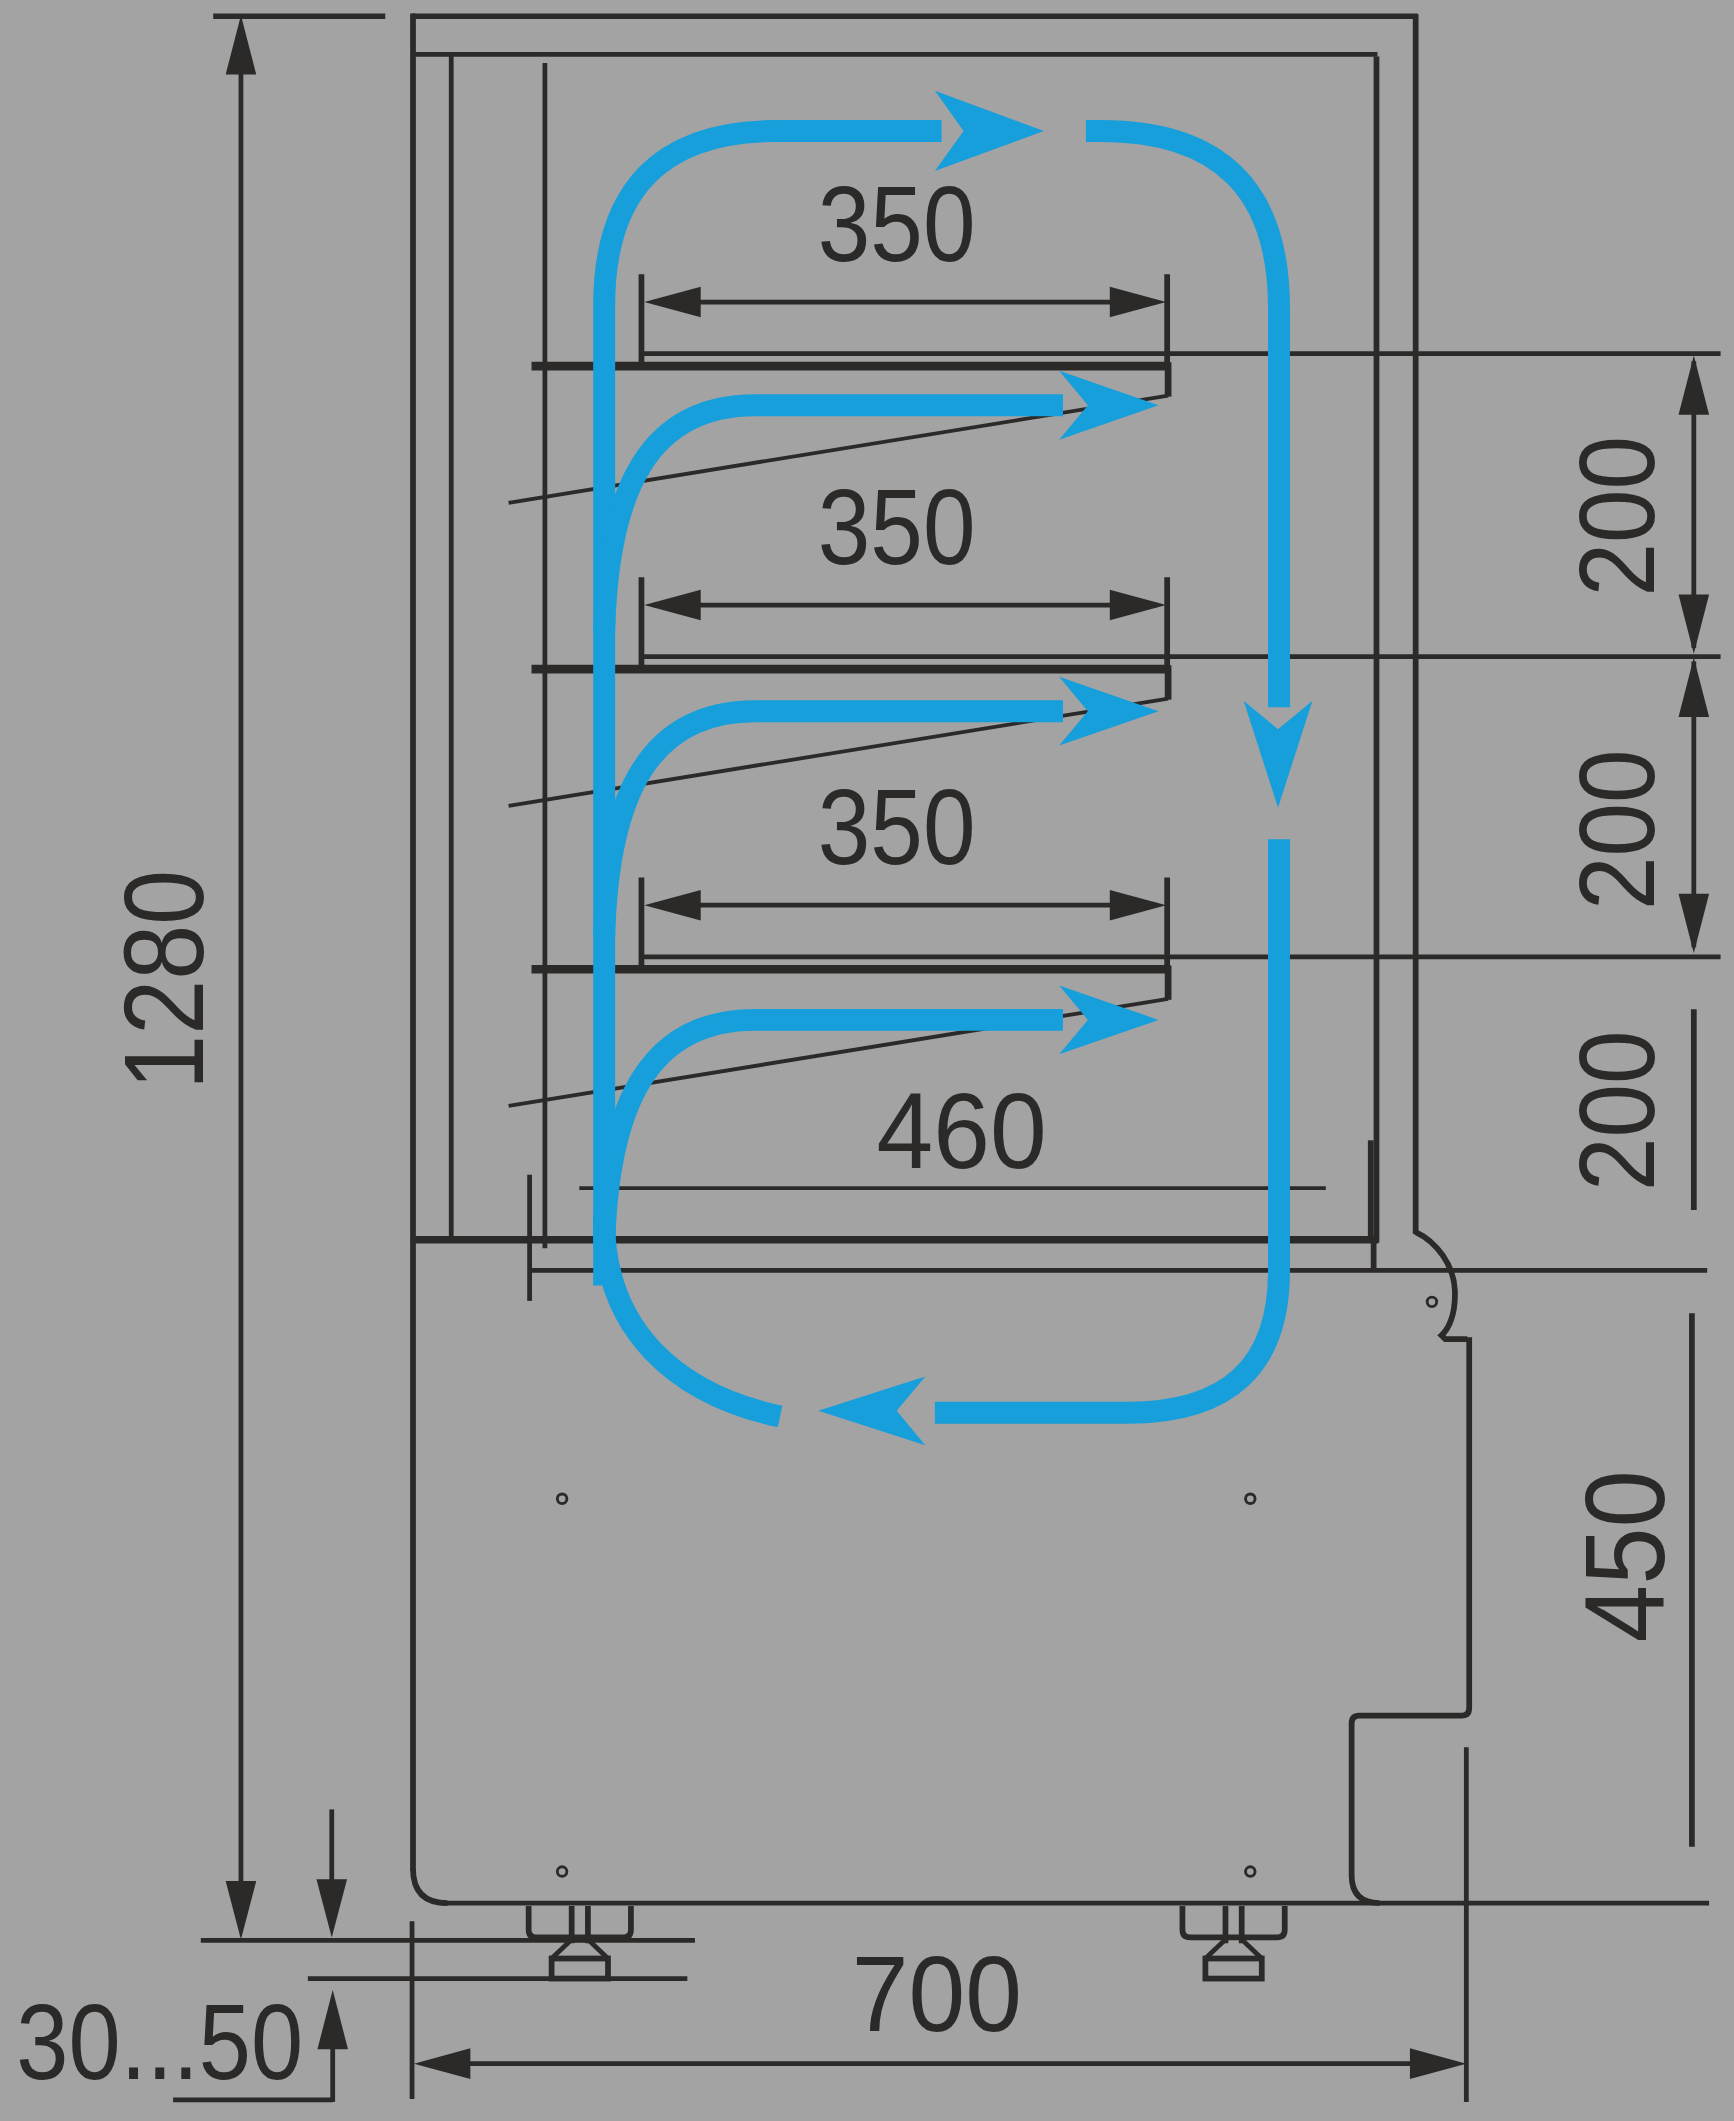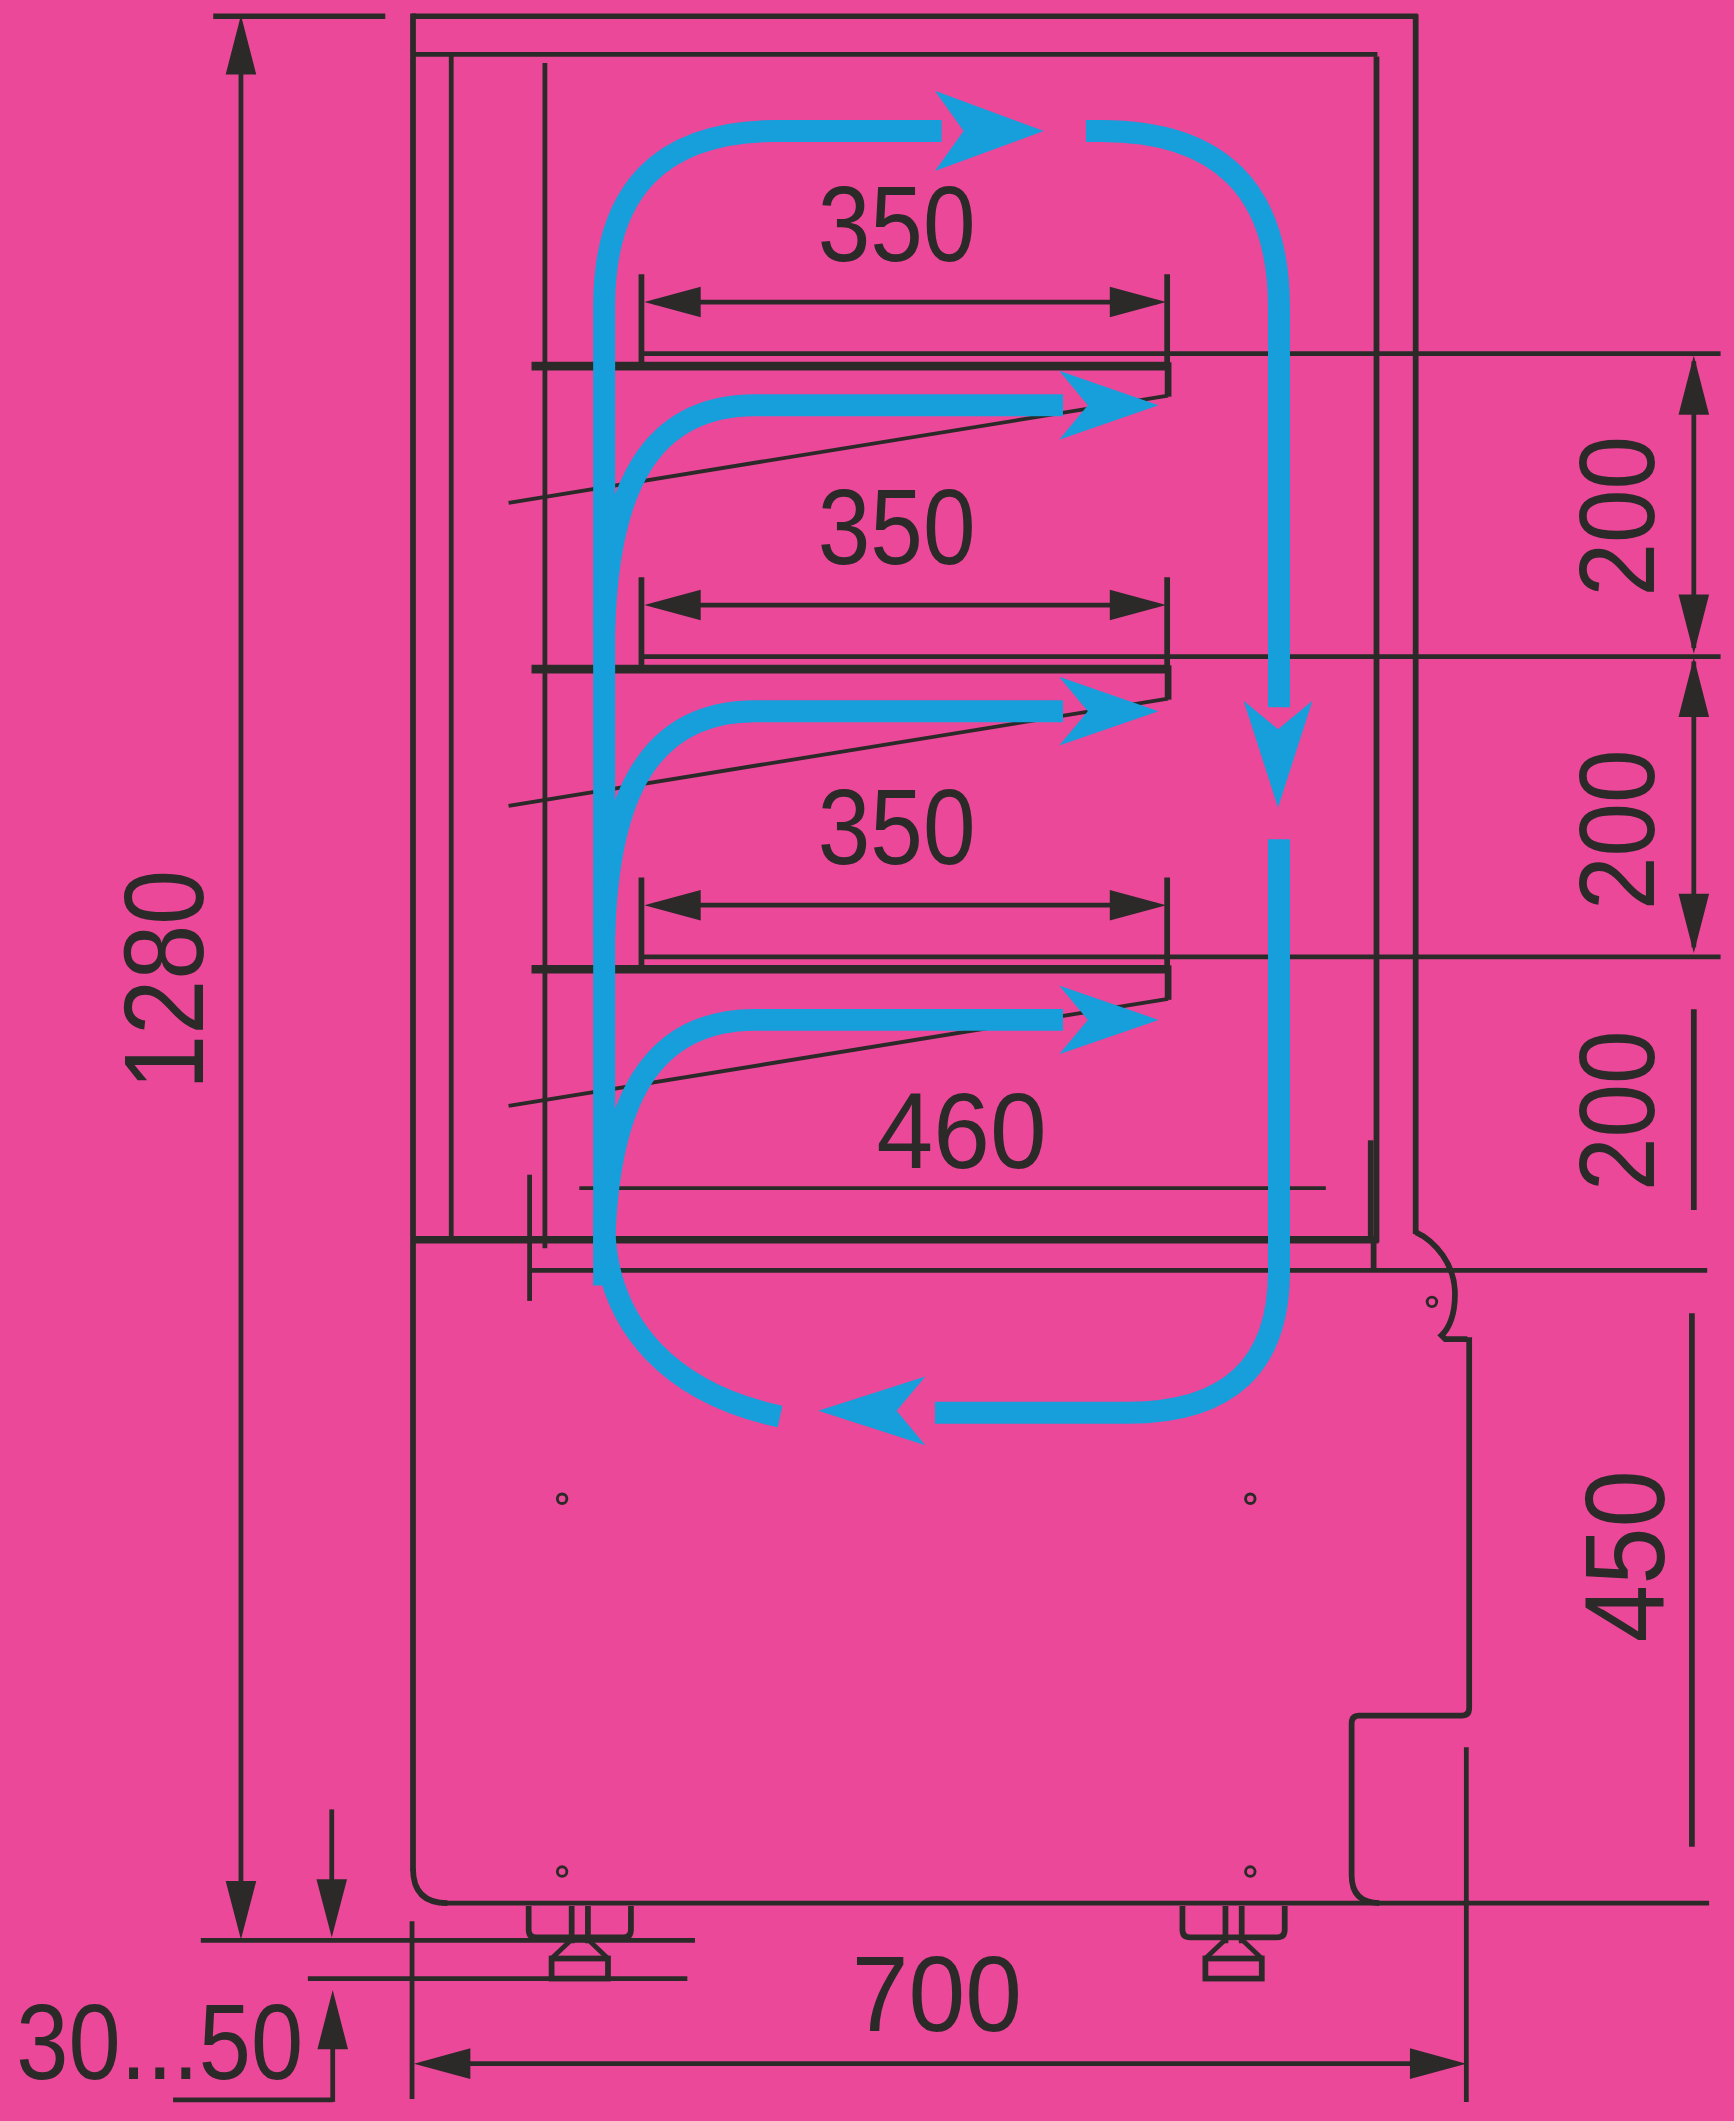--- a/index.html
+++ b/index.html
@@ -1,16 +1,16 @@
 <!DOCTYPE html>
 <html><head>
 <meta charset="utf-8">
 <style>
   html,body{margin:0;padding:0;background:#ffffff;}
-  .wrap{width:1735px;height:2121px;position:relative;background:#ec4899;}
+  .wrap{width:1735px;height:2121px;position:relative;background:#a3a3a3;}
   text{font-family:"Liberation Sans",sans-serif;fill:#2b2a29;}
 </style>
 </head>
 <body>
 <div class="wrap">
 <svg width="1735" height="2121" viewBox="0 0 1815 2219" xmlns="http://www.w3.org/2000/svg">
 <g fill="none" stroke="#2b2a29" stroke-width="5">
 
 <path d="M223,17 H403" stroke-width="6"></path>
 

